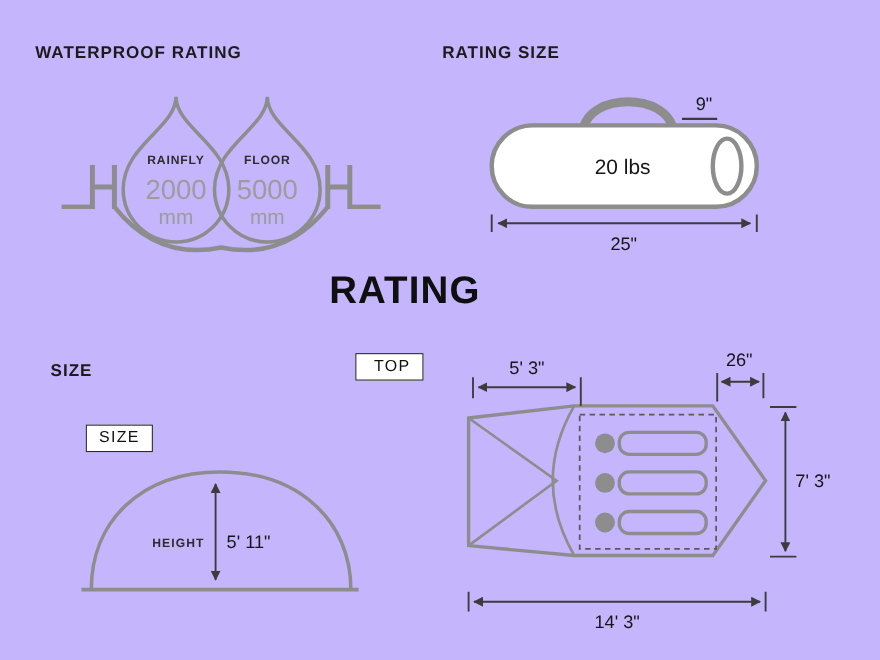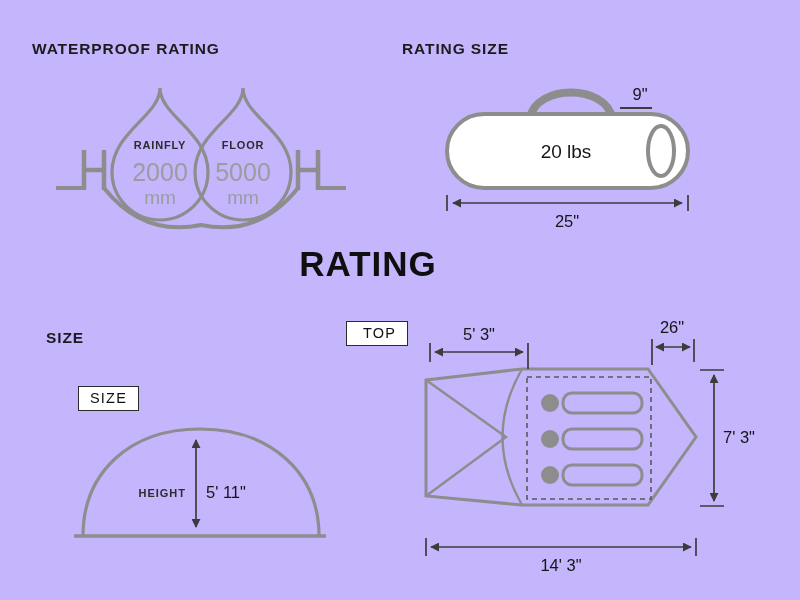--- a/index.html
+++ b/index.html
@@ -30,21 +30,21 @@
   <div class="heading" style="left:32px; top:40px;">WATERPROOF RATING</div>
 
   <div class="heading" style="left:402px; top:40px;">RATING SIZE</div>
 
   <div class="size-title">RATING</div>
 
   <div class="heading" style="left:32px; top:329px;margin-left:14px;">SIZE</div>
 
   <div class="view-label" style="left:78px; top:386px;">SIZE</div>
 
-  <div class="view-label" style="left:346px; top:321px;padding-left:16px;">TOP</div>
+  <div class="view-label" style="left:323px; top:321px;padding-left:16px;">TOP</div>
 
   <svg class="overlay" width="800" height="600" viewBox="0 0 800 600">
     <defs>
       <marker id="arrow" viewBox="0 0 10 10" refX="9" refY="5" markerWidth="9" markerHeight="9" orient="auto-start-reverse" markerUnits="userSpaceOnUse">
         <path d="M0,0 L10,5 L0,10 Z" fill="#3c3c3c"></path>
       </marker>
     </defs>
 
     <g>
       <path d="M56,188 H84" class="outline" stroke-width="4"></path>

